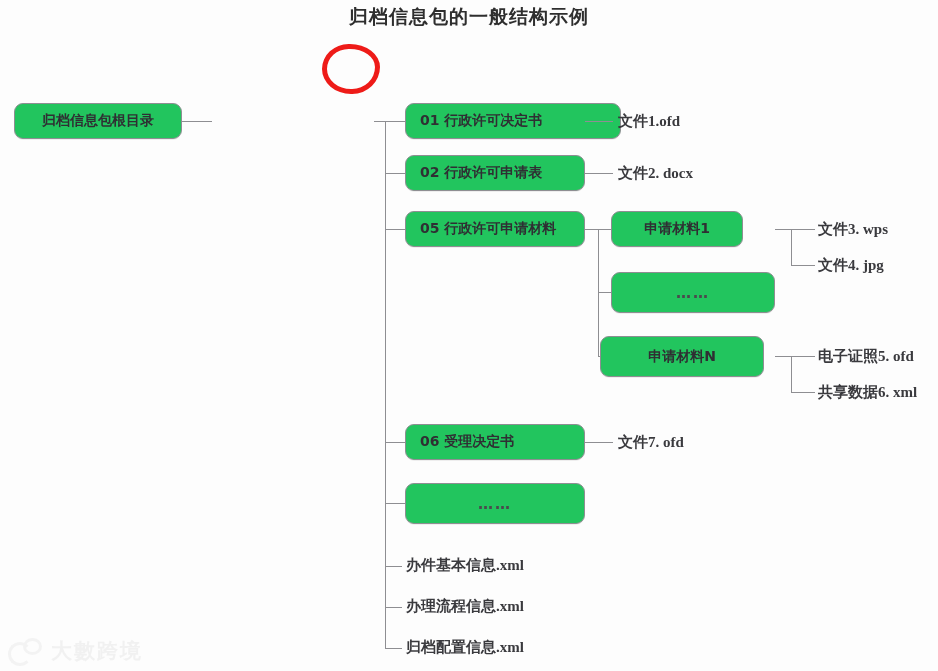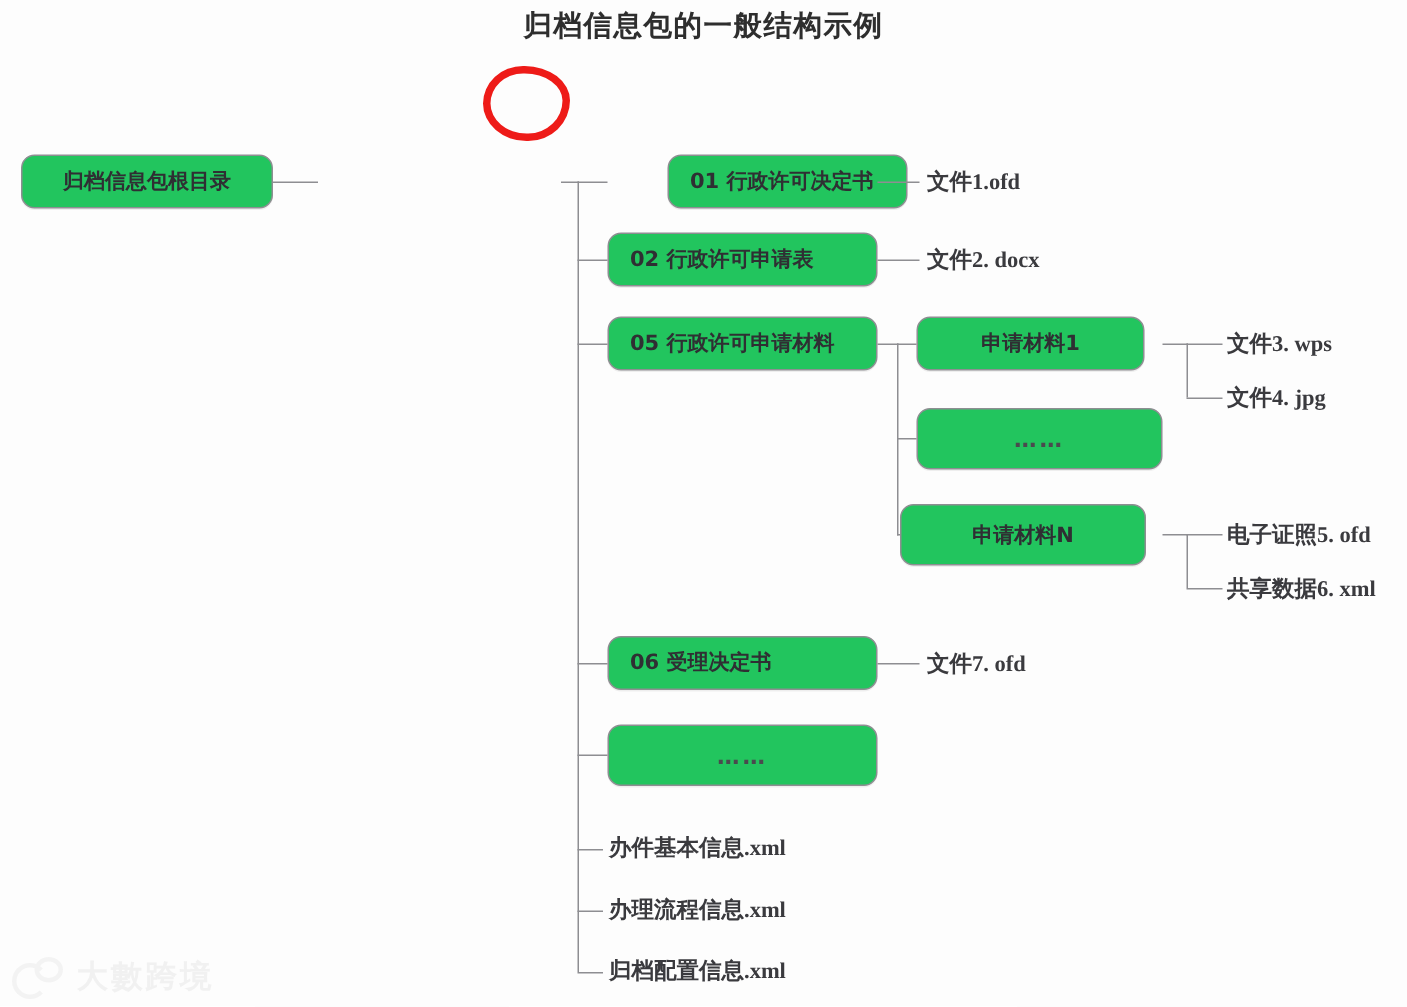--- a/index.html
+++ b/index.html
@@ -136,37 +136,37 @@
   <div class="node" style="left:14px; top:103px; width:168px; height:36px;">归档信息包根目录</div>
 
   <div class="hline" style="left:182px; top:121px; width:30px;"></div>
 
 
   <div class="hline" style="left:374px; top:121px; width:12px;"></div>
 
   <div class="vline" style="left:385px; top:121px; height:527px;"></div>
 
   <div class="hline" style="left:385px; top:121px; width:20px;"></div>
-  <div class="node pad-left" style="left:405px; top:103px; width:160px; height:36px;margin-left:40px;">01 行政许可决定书</div>
+  <div class="node pad-left" style="left:405px; top:103px; width:216px; height:36px;">01 行政许可决定书</div>
   <div class="hline" style="left:585px; top:121px; width:28px;"></div>
   <div class="leaf" style="left:618px; top:112px;">文件1.ofd</div>
 
   <div class="hline" style="left:385px; top:173px; width:20px;"></div>
   <div class="node pad-left" style="left:405px; top:155px; width:180px; height:36px;">02 行政许可申请表</div>
   <div class="hline" style="left:585px; top:173px; width:28px;"></div>
   <div class="leaf" style="left:618px; top:164px;">文件2. docx</div>
 
   <div class="hline" style="left:385px; top:229px; width:20px;"></div>
   <div class="node pad-left" style="left:405px; top:211px; width:180px; height:36px;">05 行政许可申请材料</div>
 
   <div class="hline" style="left:585px; top:229px; width:14px;"></div>
   <div class="vline" style="left:598px; top:229px; height:128px;"></div>
 
   <div class="hline" style="left:598px; top:229px; width:13px;"></div>
-  <div class="node" style="left:611px; top:211px; width:152px; height:36px;">申请材料1</div>
+  <div class="node" style="left:611px; top:211px; width:132px; height:36px;">申请材料1</div>
   <div class="hline" style="left:775px; top:229px; width:17px;"></div>
   <div class="vline" style="left:791px; top:229px; height:36px;"></div>
   <div class="hline" style="left:791px; top:229px; width:24px;"></div>
   <div class="leaf" style="left:818px; top:220px;">文件3. wps</div>
   <div class="hline" style="left:791px; top:265px; width:24px;"></div>
   <div class="leaf" style="left:818px; top:256px;">文件4. jpg</div>
 
   <div class="hline" style="left:598px; top:292px; width:13px;"></div>
   <div class="node dots" style="left:611px; top:272px; width:164px; height:41px;">……</div>
 

